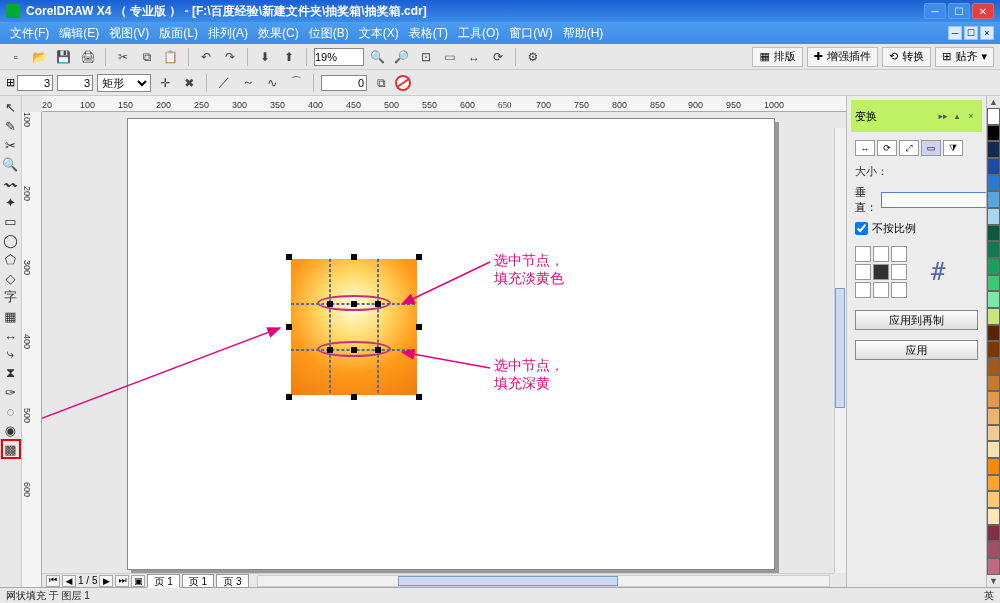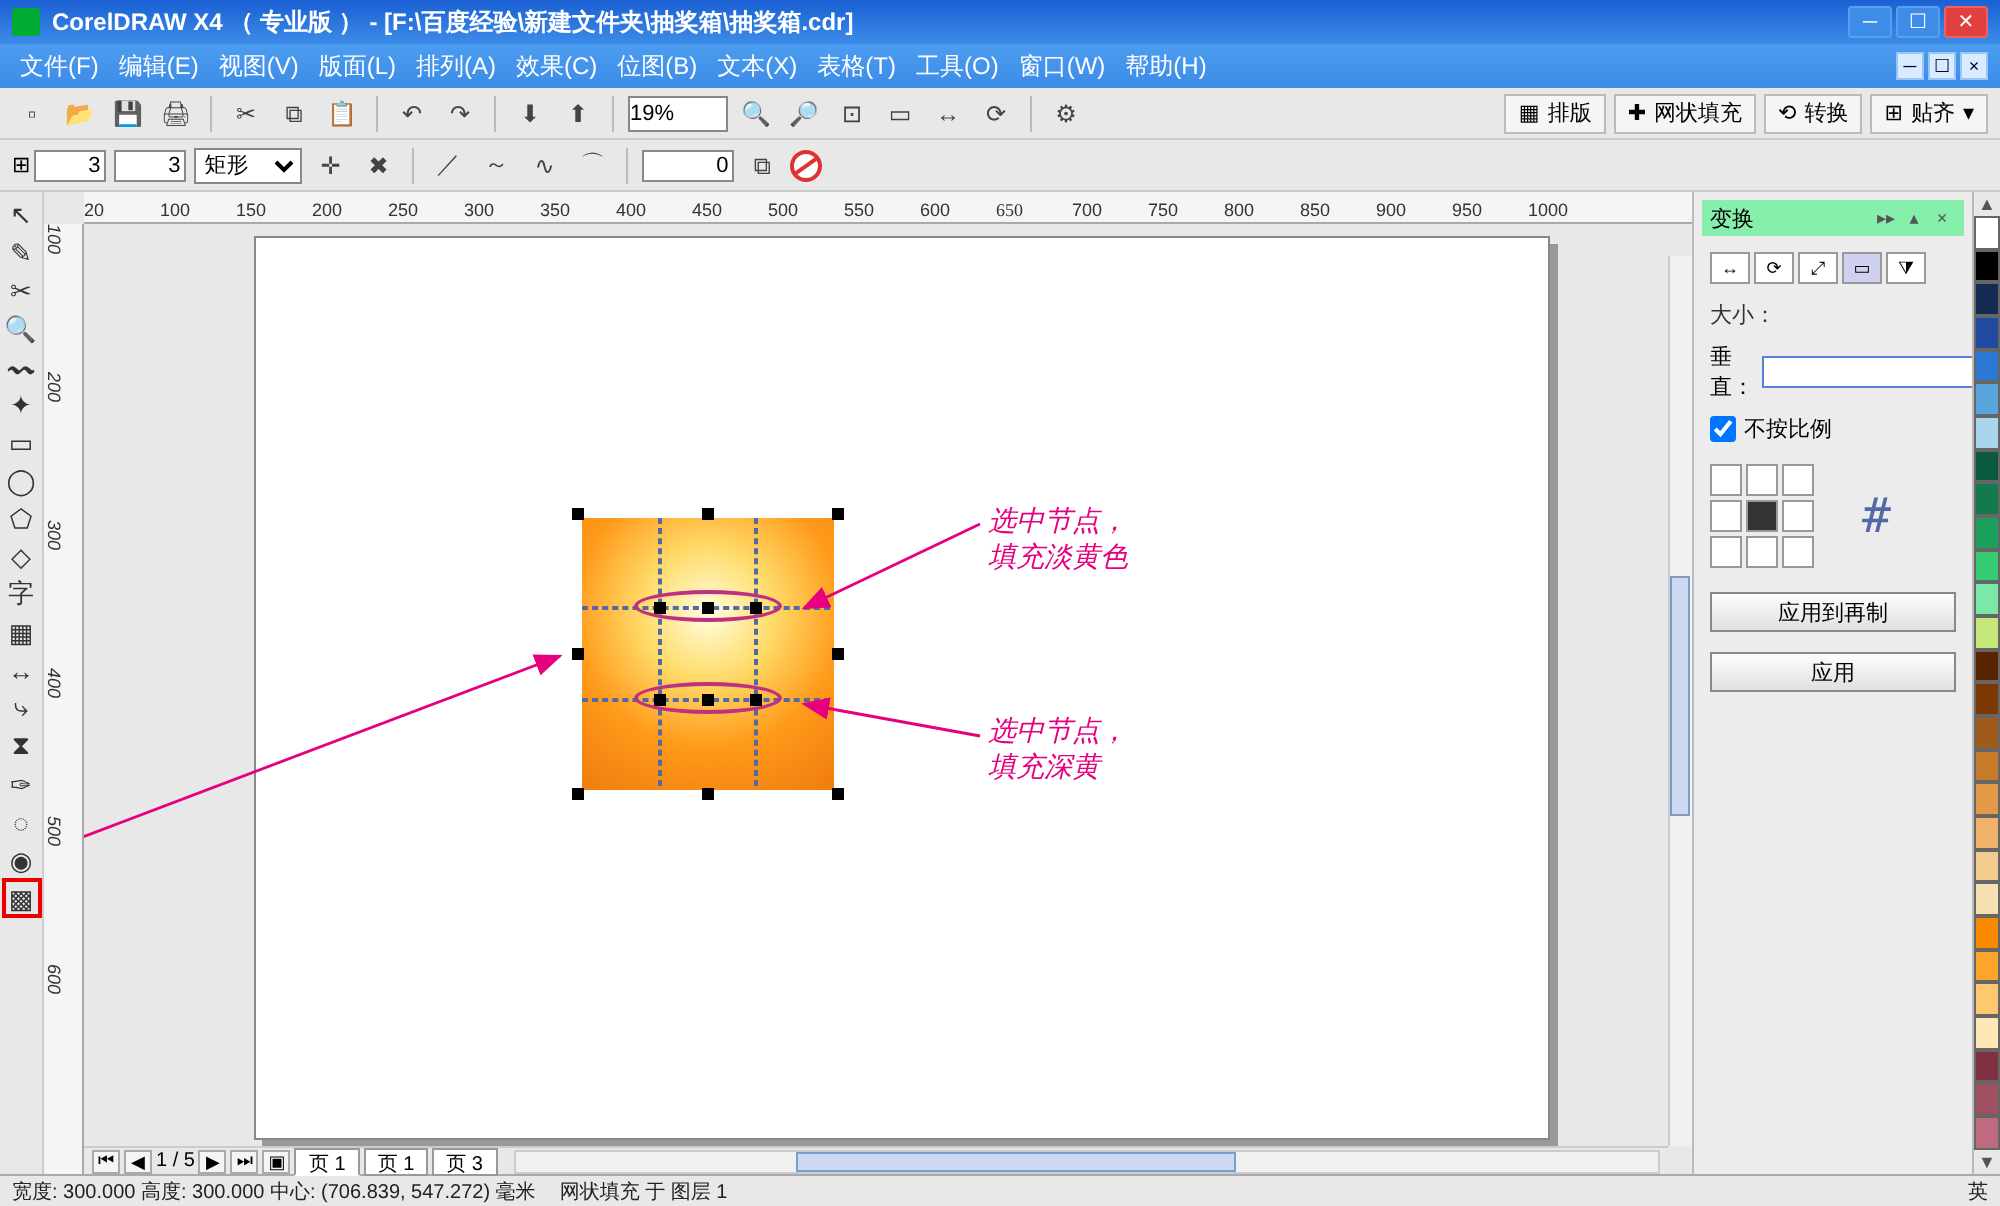--- a/index.html
+++ b/index.html
@@ -26,21 +26,21 @@
     .shape-select { width:54px; height:18px; border:1px solid #888; background:#fff; font-size:11px; }
     .no-icon { width:16px; height:16px; border-radius:50%; border:2px solid #d33; background:#fff; display:flex; align-items:center; justify-content:center; position:relative; }
     .no-icon::after { content:""; position:absolute; width:14px; height:2px; background:#d33; transform:rotate(-35deg); }
     .workspace { display:flex; height:491px; }
     .toolbox { width:22px; background:#e8e8e8; border-right:1px solid #ccc; display:flex; flex-direction:column; align-items:center; padding:2px 0; gap:1px; }
     .tbox-btn { width:18px; height:18px; display:flex; align-items:center; justify-content:center; font-size:13px; color:#333; position:relative; }
     .tbox-btn.highlighted { outline:2px solid #e00; outline-offset:-1px; }
     .canvas-area { flex:1; display:flex; flex-direction:column; background:#e8e8e8; position:relative; }
     .hruler { height:16px; background:#f5f5f5; border-bottom:1px solid #aaa; margin-left:20px; position:relative; overflow:hidden; }
     .hruler .mark { position:absolute; top:4px; font-size:9px; color:#333; }
-    .canvas-body { flex:1; display:flex; position:relative;font-style:italic; }
+    .canvas-body { flex:1; display:flex; position:relative; }
     .vruler { width:20px; background:#f5f5f5; border-right:1px solid #aaa; position:relative; }
     .vruler .mark { position:absolute; left:0; font-size:9px; color:#333; writing-mode:vertical-rl; }
     .canvas-scroll { flex:1; background:#e8e8e8; position:relative; overflow:hidden; }
     .page { position:absolute; left:85px; top:6px; width:648px; height:452px; background:#fff; border:1px solid #888; box-shadow:4px 4px 0 #999; }
     .mesh-obj { position:absolute; left:247px; top:145px; width:130px; height:140px; }
     .mesh-fill { width:126px; height:136px; margin:2px; background:radial-gradient(circle at 50% 35%, #ffffe0, #ffdb6a 30%, #ff9a1a 62%, #ef7c0f 100%); }
     .sel-handle { position:absolute; width:6px; height:6px; background:#000; }
     .mesh-line { position:absolute; border:1px dashed #5269a5; }
     .mesh-node { position:absolute; width:6px; height:6px; background:#000; border:1px solid #000; }
     .mesh-circle { position:absolute; border:2px solid #c03080; border-radius:50%; }
@@ -48,21 +48,21 @@
     .scroll-h { position:absolute; bottom:0; left:20px; right:12px; height:14px; background:#e8e8e8; border-top:1px solid #ccc; display:flex; align-items:center; }
     .page-nav { display:flex; align-items:center; gap:2px; font-size:10px; padding:0 4px; }
     .pn-btn { width:14px; height:12px; border:1px solid #aaa; background:#f5f5f5; font-size:9px; display:flex; align-items:center; justify-content:center; }
     .page-tab { padding:0 6px; height:14px; background:#fff; border:1px solid #999; font-size:10px; }
     .page-tab.active { background:#fff; border-bottom-color:#fff; }
     .hsb-track { flex:1; height:12px; background:#f0f0f0; border:1px solid #ccc; margin:0 4px; position:relative; }
     .hsb-thumb { position:absolute; height:10px; background:#ccd9f0; border:1px solid #7a9ec8; }
     .scroll-v { position:absolute; right:0; top:16px; bottom:14px; width:12px; background:#f0f0f0; border-left:1px solid #ccc; }
     .vsb-thumb { position:absolute; left:0; width:10px; background:#ccd9f0; border:1px solid #7a9ec8; }
     .docker { width:140px; background:#ececec; border-left:1px solid #bbb; display:flex; flex-direction:column; padding:4px; gap:6px; }
-    .docker-title { display:flex; align-items:center; height:18px; font-size:11px; background:#86efac; padding:0 4px; }
+    .docker-title { display:flex; align-items:center; height:32px; font-size:11px; background:#bef264; padding:0 4px; }
     .docker-title .t-text { flex:1; }
     .docker-title .t-btn { width:14px; height:14px; font-size:9px; display:flex; align-items:center; justify-content:center; color:#555; }
     .pos-icons { display:flex; gap:2px; padding:2px 4px; }
     .pos-icon { width:20px; height:16px; border:1px solid #999; background:#fff; font-size:9px; display:flex; align-items:center; justify-content:center; }
     .section-label { font-size:11px; color:#333; padding-left:4px; }
     .field-row { display:flex; align-items:center; gap:4px; padding:0 4px; font-size:11px; }
     .field-row label { width:30px; }
     .field-input { flex:1; height:16px; border:1px solid #5a7edc; background:#fff; text-align:right; padding-right:2px; font-size:11px; }
     .anchor-grid { display:grid; grid-template-columns:repeat(3,16px); grid-template-rows:repeat(3,16px); gap:2px; margin:4px 4px; }
     .anchor-cell { border:1px solid #999; background:#fff; }
@@ -135,21 +135,21 @@
   <div class="tbtn">⟳</div>
   <div class="tsep"></div>
   <div class="tbtn">⚙</div>
   <div class="tb-right">
     <div class="tbright-btn">
         <span>▦</span>
         <span>排版</span>
       </div>
     <div class="tbright-btn">
         <span>✚</span>
-        <span>网状填充</span>
+        <span>增强插件</span>
       </div>
     <div class="tbright-btn">
         <span>⟲</span>
         <span>转换</span>
       </div>
     <div class="tbright-btn"><span>⊞</span><span>贴齐</span>▾</div>
   </div>
 </div>
 
 <div class="toolbar2">
@@ -376,16 +376,15 @@
         <div class="swatch" style="background: rgb(255, 230, 181);"></div>
         <div class="swatch" style="background: rgb(128, 48, 64);"></div>
         <div class="swatch" style="background: rgb(160, 80, 96);"></div>
         <div class="swatch" style="background: rgb(192, 106, 128);"></div>
       </div>
     <div class="pal-arrow">▼</div>
   </div>
 </div>
 
 <div class="statusbar">
-  <span>宽度: 300.000 高度: 300.000 中心: (706.839, 547.272) 毫米</span>
   <span>网状填充 于 图层 1</span>
   <span style="margin-left:auto">英</span>
 </div>
 
 </body></html>

